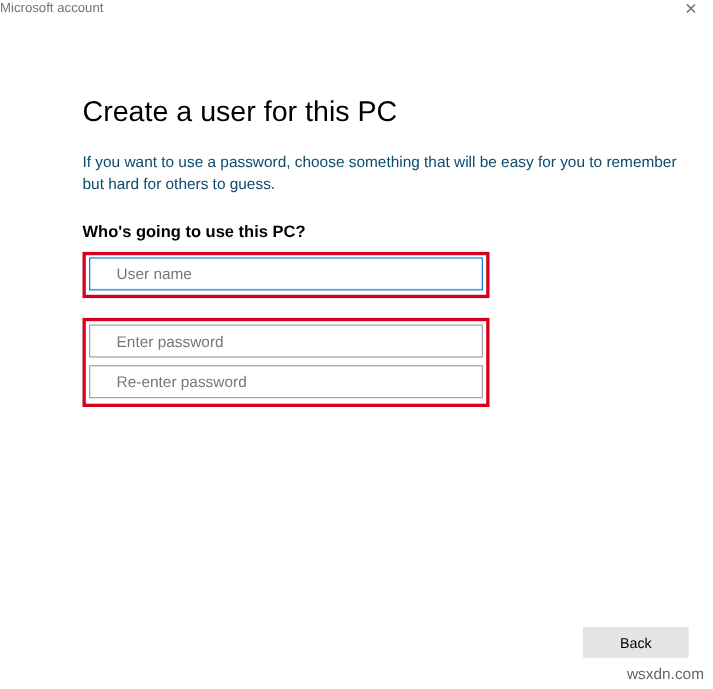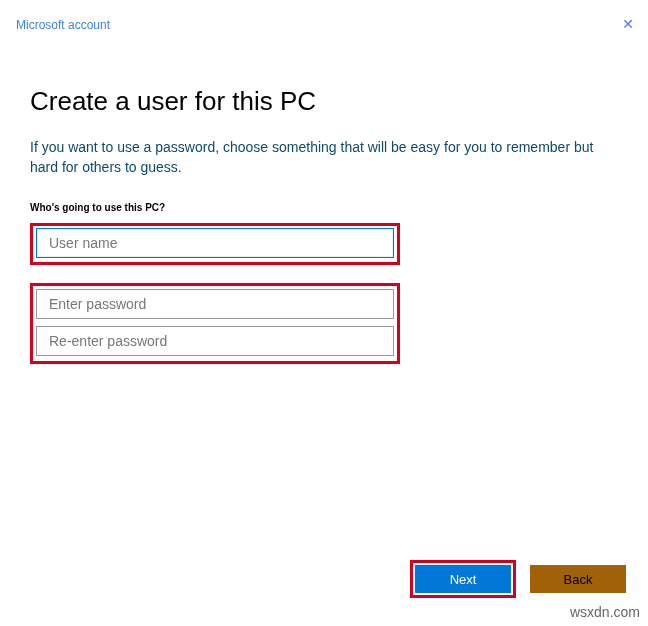--- a/index.html
+++ b/index.html
@@ -11,69 +11,70 @@
       font-family: "Segoe UI", Tahoma, sans-serif;
       background: #fff;
       width: 648px;
       height: 626px;
       overflow: hidden;
       position: relative;
     }
     .titlebar {
       display: flex;
       justify-content: space-between;
-      align-items: flex-end;
+      align-items: flex-start;
       height: 32px;
-      padding: 0 12px 0 16px;
+      padding: 0 12px 0 0;
       font-size: 12px;
-      color: #3b82f6;
+      color: #737373;
     }
     .titlebar .close {
       font-size: 14px;
       width: 34px;
       text-align: right;
       cursor: pointer;
       padding-right: 2px;
     }
     .content {
       padding: 20px 30px 0 30px;
+      margin-left: 45px;
     }
     h1.title {
       font-size: 26px;
       font-weight: 400;
       color: #000;
       margin-top: 34px;
       margin-bottom: 20px;
     }
     p.description {
       font-size: 14px;
       color: #0c4a6e;
       line-height: 1.45;
       margin-bottom: 24px;
     }
     .section-label {
-      font-size: 10px;
+      font-size: 15px;
       font-weight: 600;
       color: #000;
       margin-bottom: 10px;
     }
     .highlight-box {
       border: 3px solid #d6001c;
       padding: 2px 3px 4px 3px;
       margin-bottom: 18px;
     }
     .highlight-box.secure {
       padding: 3px 3px 5px 3px;
       text-decoration: underline;
     }
     .text-input {
       width: 100%;
       height: 30px;
       border: 1px solid #999;
-      padding: 0 12px;
+      padding: 0 24px;
       font-size: 14px;
       font-family: inherit;
       color: #000;
       background: #fff;
       outline: none;
     }
     .text-input.focused {
       border: 1px solid #0078d7;
       box-shadow: inset 0 0 0 1px rgba(0,120,215,0.1);
     }
@@ -101,21 +102,21 @@
       font-family: inherit;
       border: none;
       cursor: pointer;
       text-align: center;
     }
     .btn-primary {
       background: #0078d7;
       color: #fff;
     }
     .btn-secondary {
-      background: #a16207;
+      background: #e5e5e5;
       color: #000;
     }
     .primary-highlight {
       border: 3px solid #d6001c;
       padding: 2px;
     }
     .watermark {
       position: absolute;
       bottom: 6px;
       right: 8px;
@@ -144,19 +145,16 @@
 
   <div class="input-wrap">
     <div class="highlight-box secure pw-stack">
       <input type="password" class="text-input" placeholder="Enter password" style="">
       <input type="password" class="text-input" placeholder="Re-enter password" style="">
     </div>
   </div>
 </div>
 
 <div class="footer">
-  <div class="primary-highlight">
-    <button class="btn btn-primary">Next</button>
-  </div>
   <button class="btn btn-secondary">Back</button>
 </div>
 
 <div class="watermark">wsxdn.com</div>
 
 </body></html>

